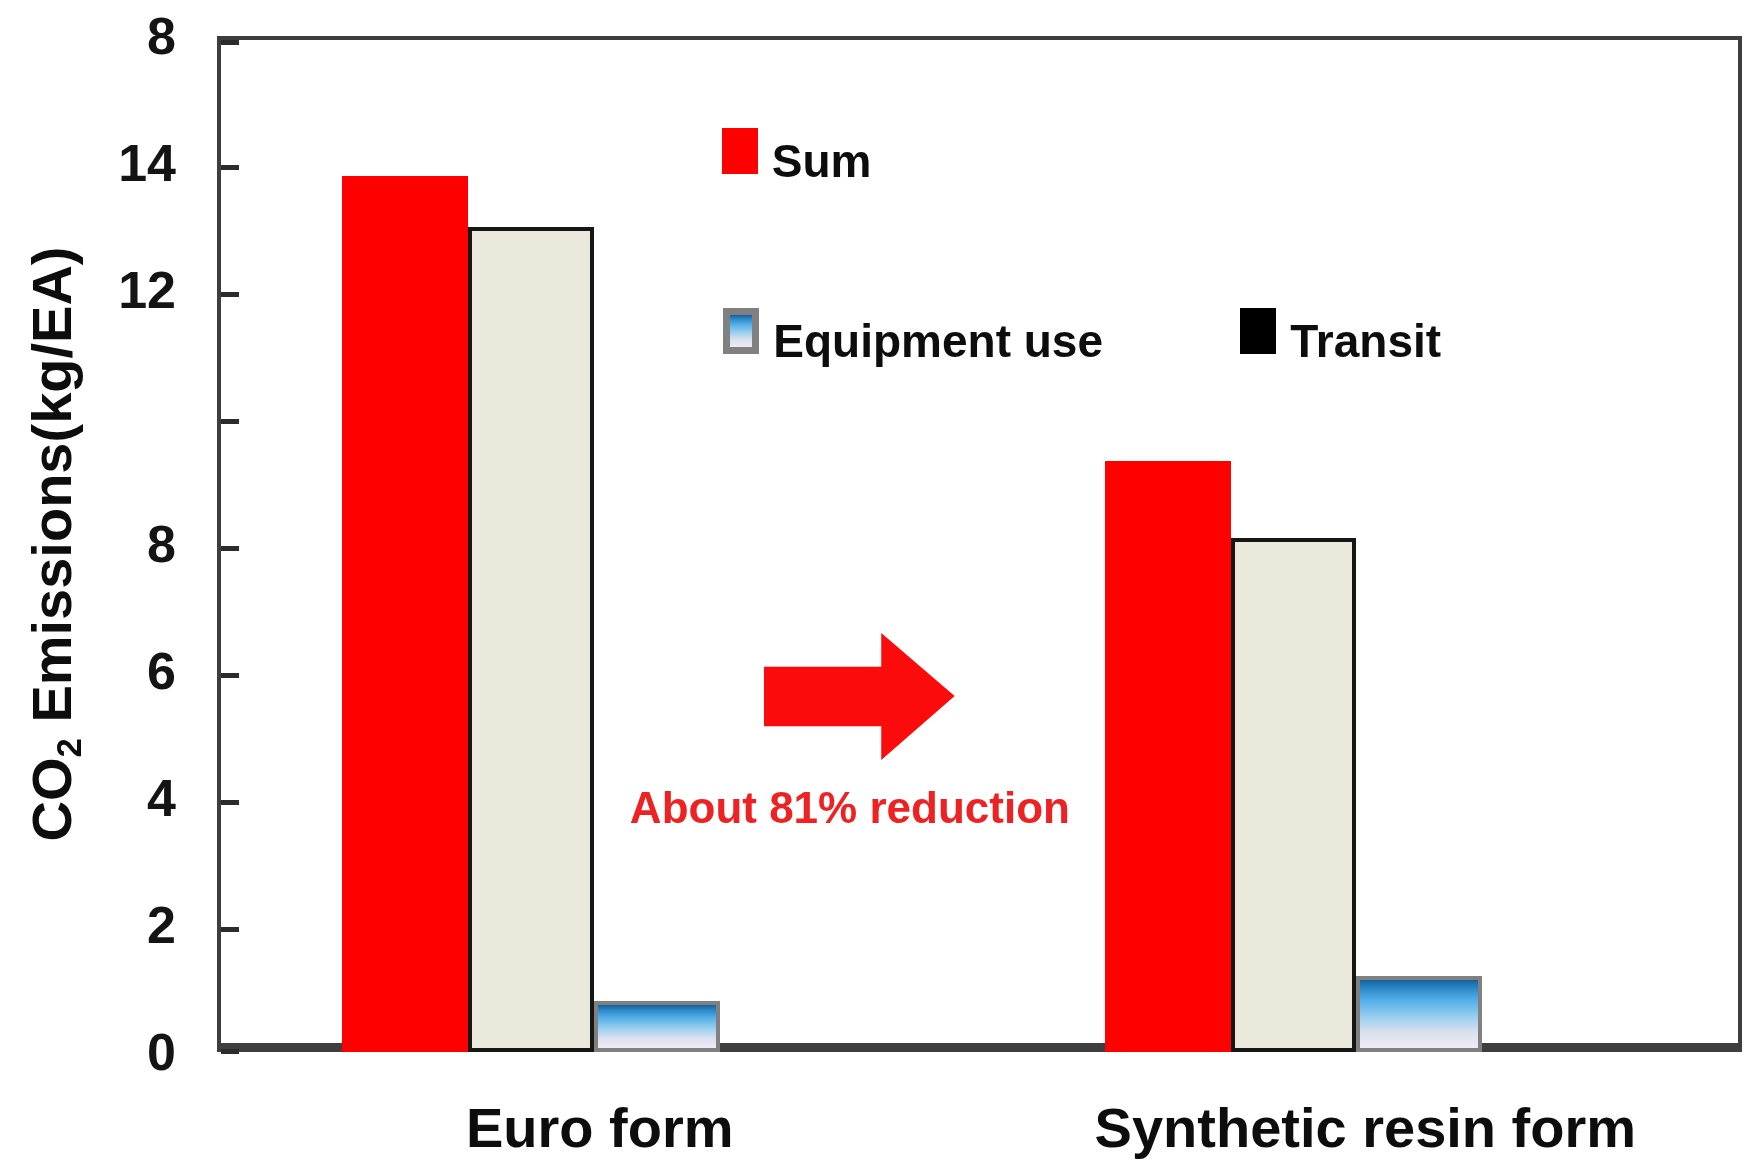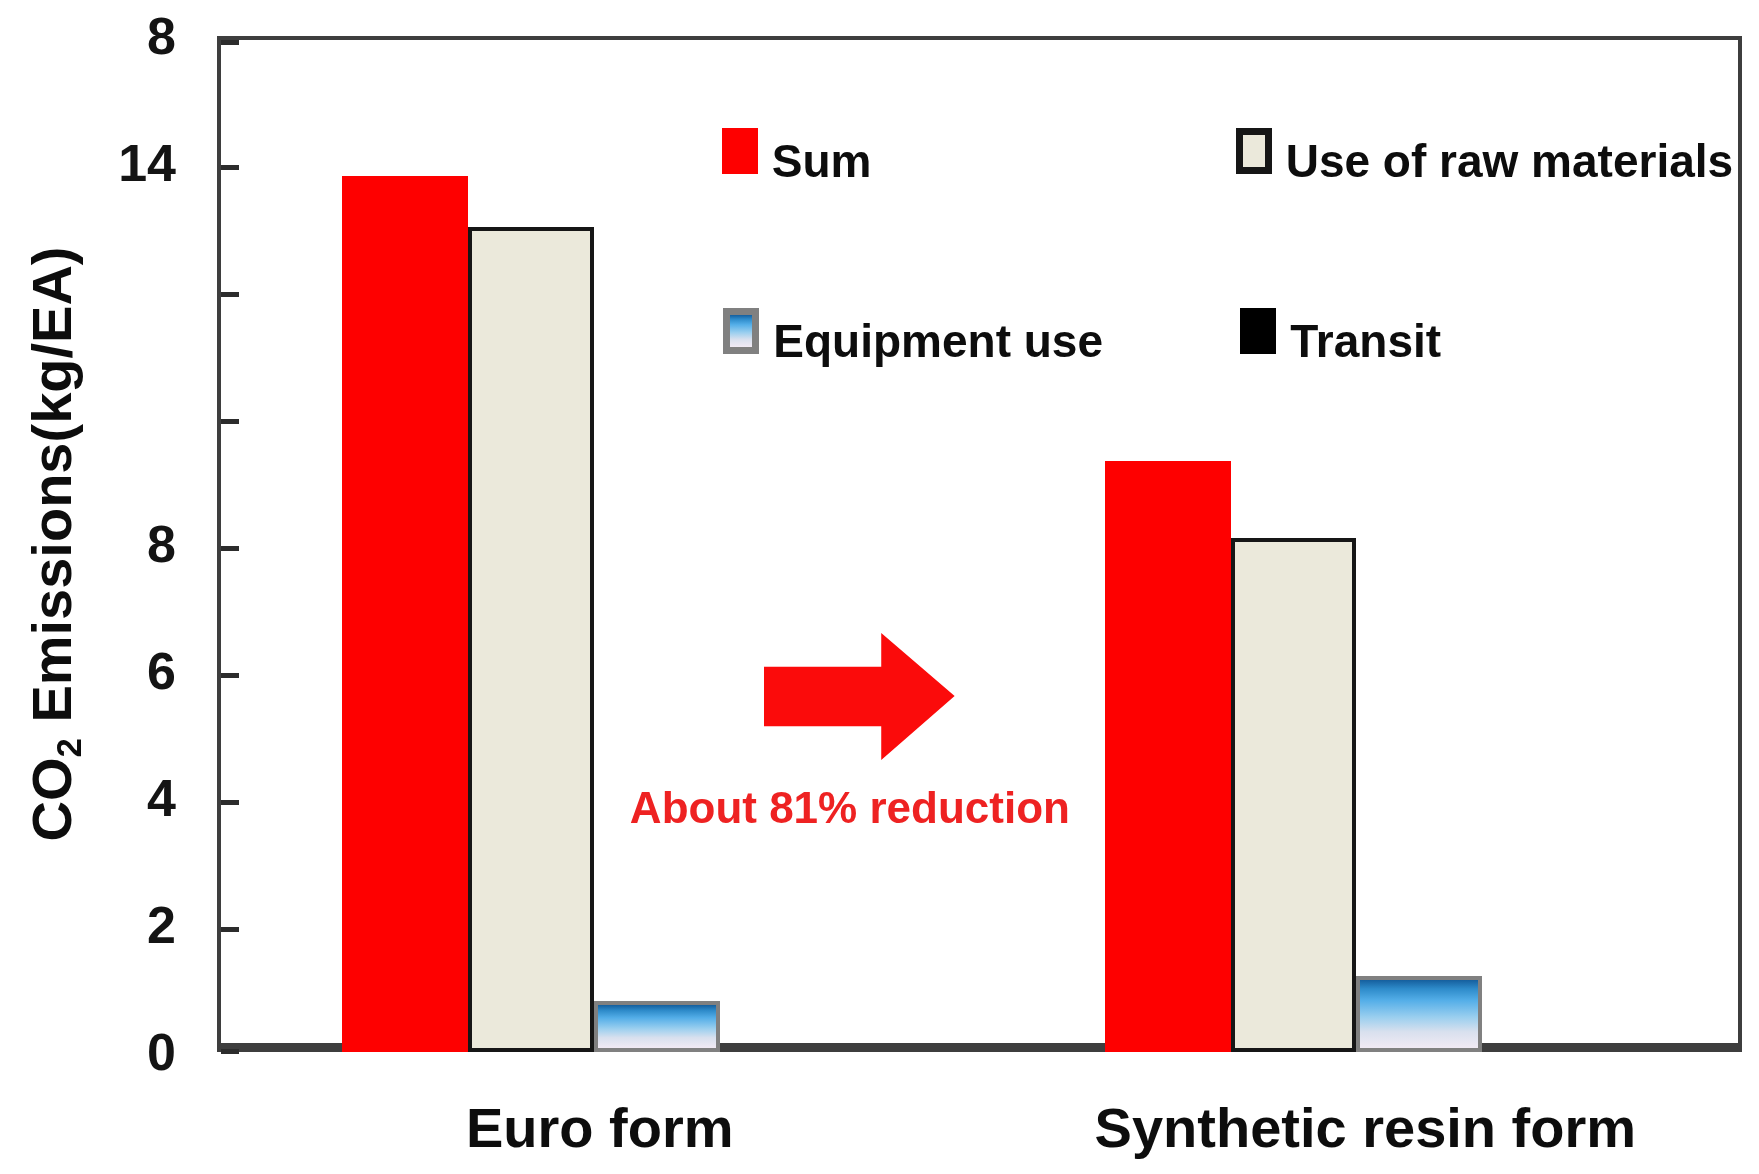--- a/index.html
+++ b/index.html
@@ -91,37 +91,34 @@
       <div class="y-tick-mark" style="background: rgb(44, 44, 44); top: 0px;"></div>
     </div>
 
   <div id="annotation" style="left: 469.875px; top: 782.76px; color: rgb(238, 34, 34);">About 81% reduction</div>
 
 <div class="y-tick-label" style="top: 1021px;">0</div>
     <div class="y-tick-label" style="top: 894px;">2</div>
     <div class="y-tick-label" style="top: 767px;">4</div>
     <div class="y-tick-label" style="top: 640px;">6</div>
     <div class="y-tick-label" style="top: 513px;">8</div>
+    <div class="y-tick-label" style="top: 259px;">12</div>
     <div class="y-tick-label" style="top: 132px;">14</div>
     <div class="y-tick-label" style="top: 5px;">8</div>
     <div class="bar" style="left: 342.05px; width: 125.965px; top: 175.7px; height: 876.3px; background: rgb(254, 0, 0);"></div>
     <div class="bar" style="left: 468.015px; width: 125.965px; top: 226.5px; height: 825.5px; background: rgb(235, 233, 219); border: 4px solid rgb(22, 22, 22);"></div>
     <div class="bar" style="left: 593.98px; width: 125.965px; top: 1001.2px; height: 50.8px; background: linear-gradient(rgb(21, 95, 158) 0%, rgb(46, 139, 202) 13%, rgb(84, 174, 232) 30%, rgb(155, 207, 239) 55%, rgb(216, 224, 238) 76%, rgb(241, 234, 244) 100%); border: 4px solid rgb(128, 128, 128);"></div>
     <div class="cat-label" style="left: 279.775px; top: 1096px;">Euro form</div>
     <div class="bar" style="left: 1104.55px; width: 125.965px; top: 461.45px; height: 590.55px; background: rgb(254, 0, 0);"></div>
     <div class="bar" style="left: 1230.51px; width: 125.965px; top: 537.65px; height: 514.35px; background: rgb(235, 233, 219); border: 4px solid rgb(22, 22, 22);"></div>
     <div class="bar" style="left: 1356.48px; width: 125.965px; top: 975.8px; height: 76.2px; background: linear-gradient(rgb(21, 95, 158) 0%, rgb(46, 139, 202) 13%, rgb(84, 174, 232) 30%, rgb(155, 207, 239) 55%, rgb(216, 224, 238) 76%, rgb(241, 234, 244) 100%); border: 4px solid rgb(128, 128, 128);"></div>
     <div class="cat-label" style="left: 1045.33px; top: 1096px;">Synthetic resin form</div>
     <div class="legend-item" style="left: 721.775px; top: 114.232px;">
       <div class="legend-swatch" style="background: rgb(254, 0, 0);"></div>
       <span class="legend-label">Sum</span>
-    </div>
-    <div class="legend-item" style="left: 1235.7px; top: 114.232px;">
-      <div class="legend-swatch" style="background: rgb(235, 233, 219); border: 7px solid rgb(22, 22, 22);"></div>
-      <span class="legend-label">Use of raw materials</span>
     </div>
     <div class="legend-item" style="left: 723.3px; top: 294.064px;">
       <div class="legend-swatch" style="background: linear-gradient(rgb(21, 95, 158) 0%, rgb(46, 139, 202) 13%, rgb(84, 174, 232) 30%, rgb(155, 207, 239) 55%, rgb(216, 224, 238) 76%, rgb(241, 234, 244) 100%); border: 7px solid rgb(128, 128, 128);"></div>
       <span class="legend-label">Equipment use</span>
     </div>
     <div class="legend-item" style="left: 1240.27px; top: 294.064px;">
       <div class="legend-swatch" style="background: rgb(0, 0, 0);"></div>
       <span class="legend-label">Transit</span>
     </div>
     <div id="arrow" style="left: 764.475px; top: 633.408px; width: 190.625px; height: 127px;"><svg width="100%" height="100%" viewBox="0 0 200 135" preserveAspectRatio="none">

